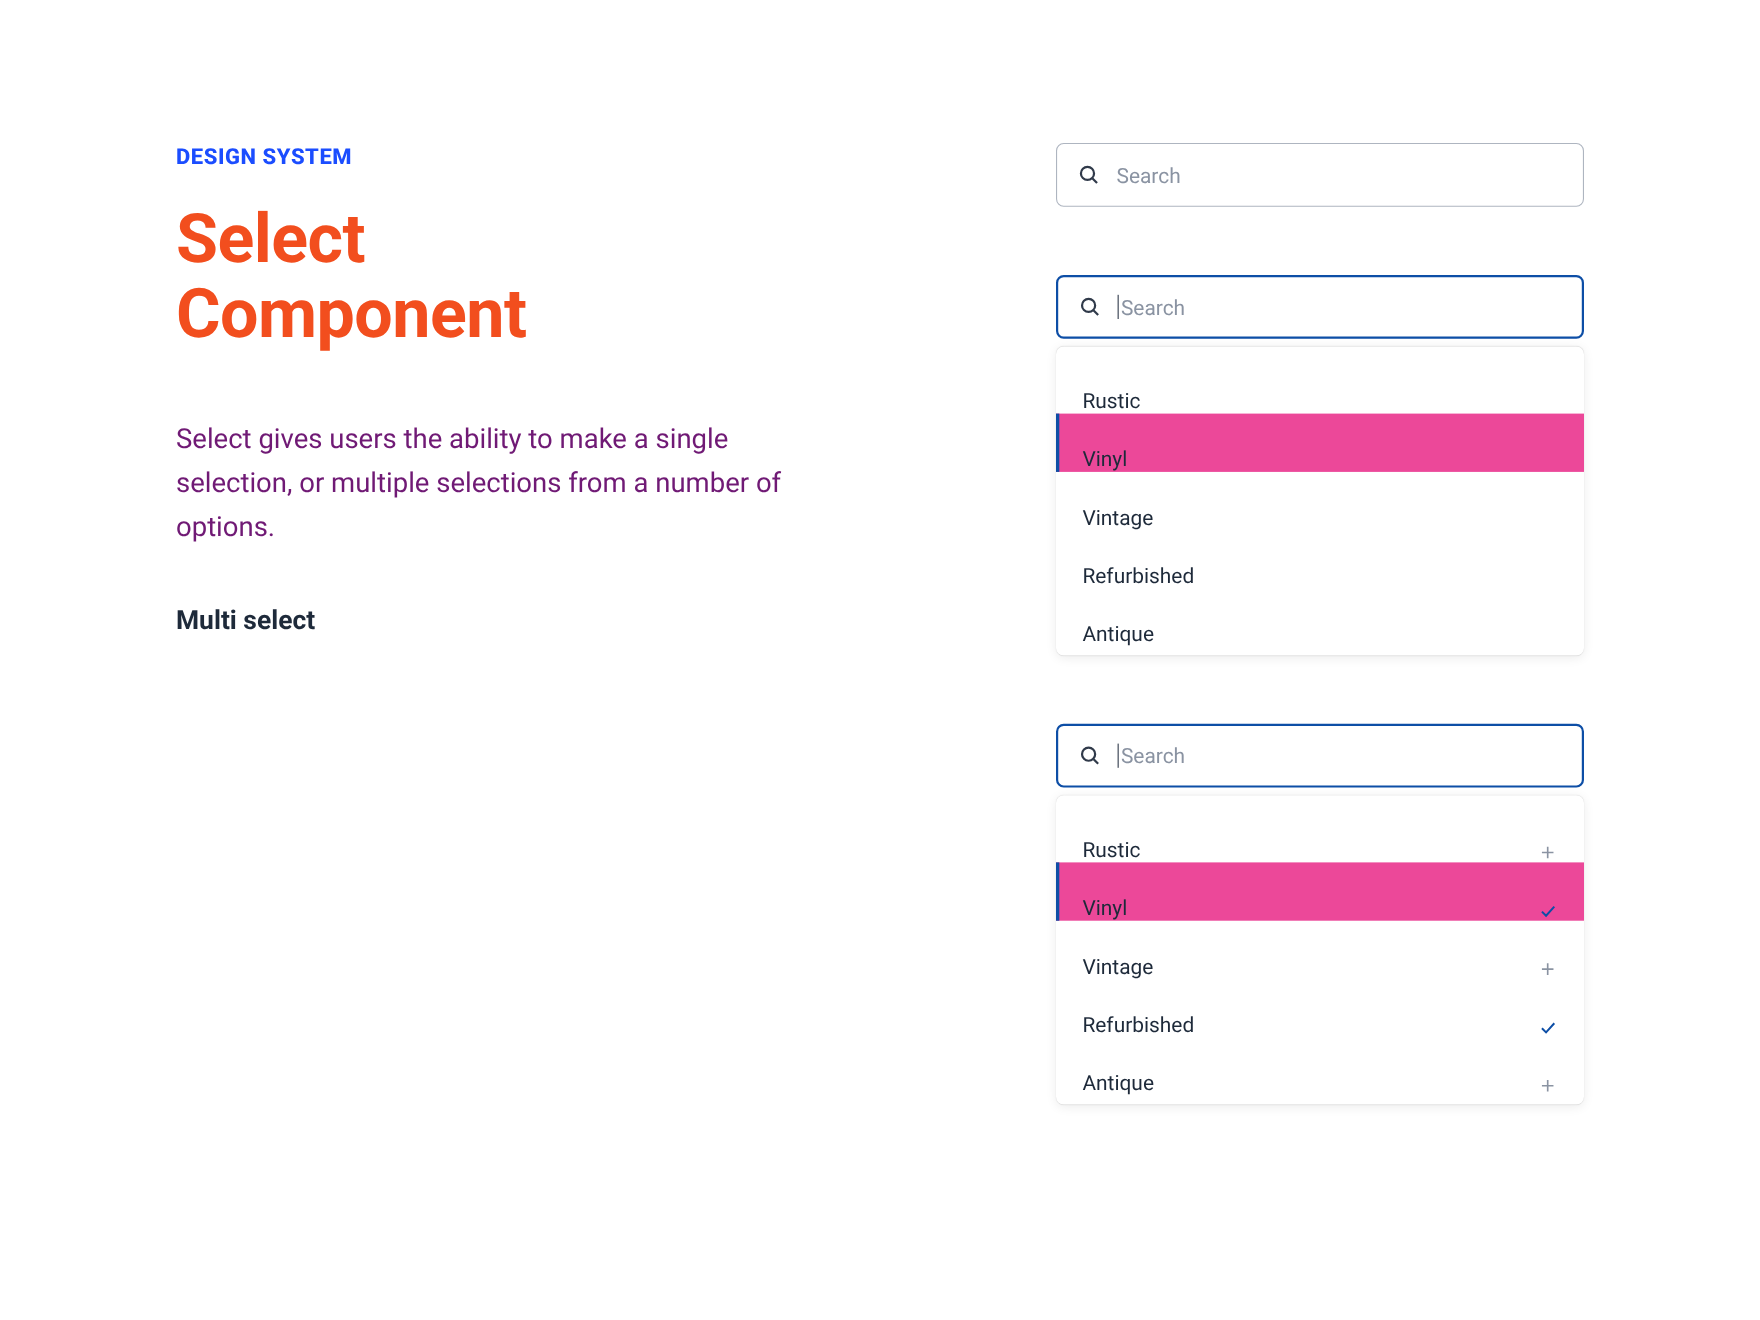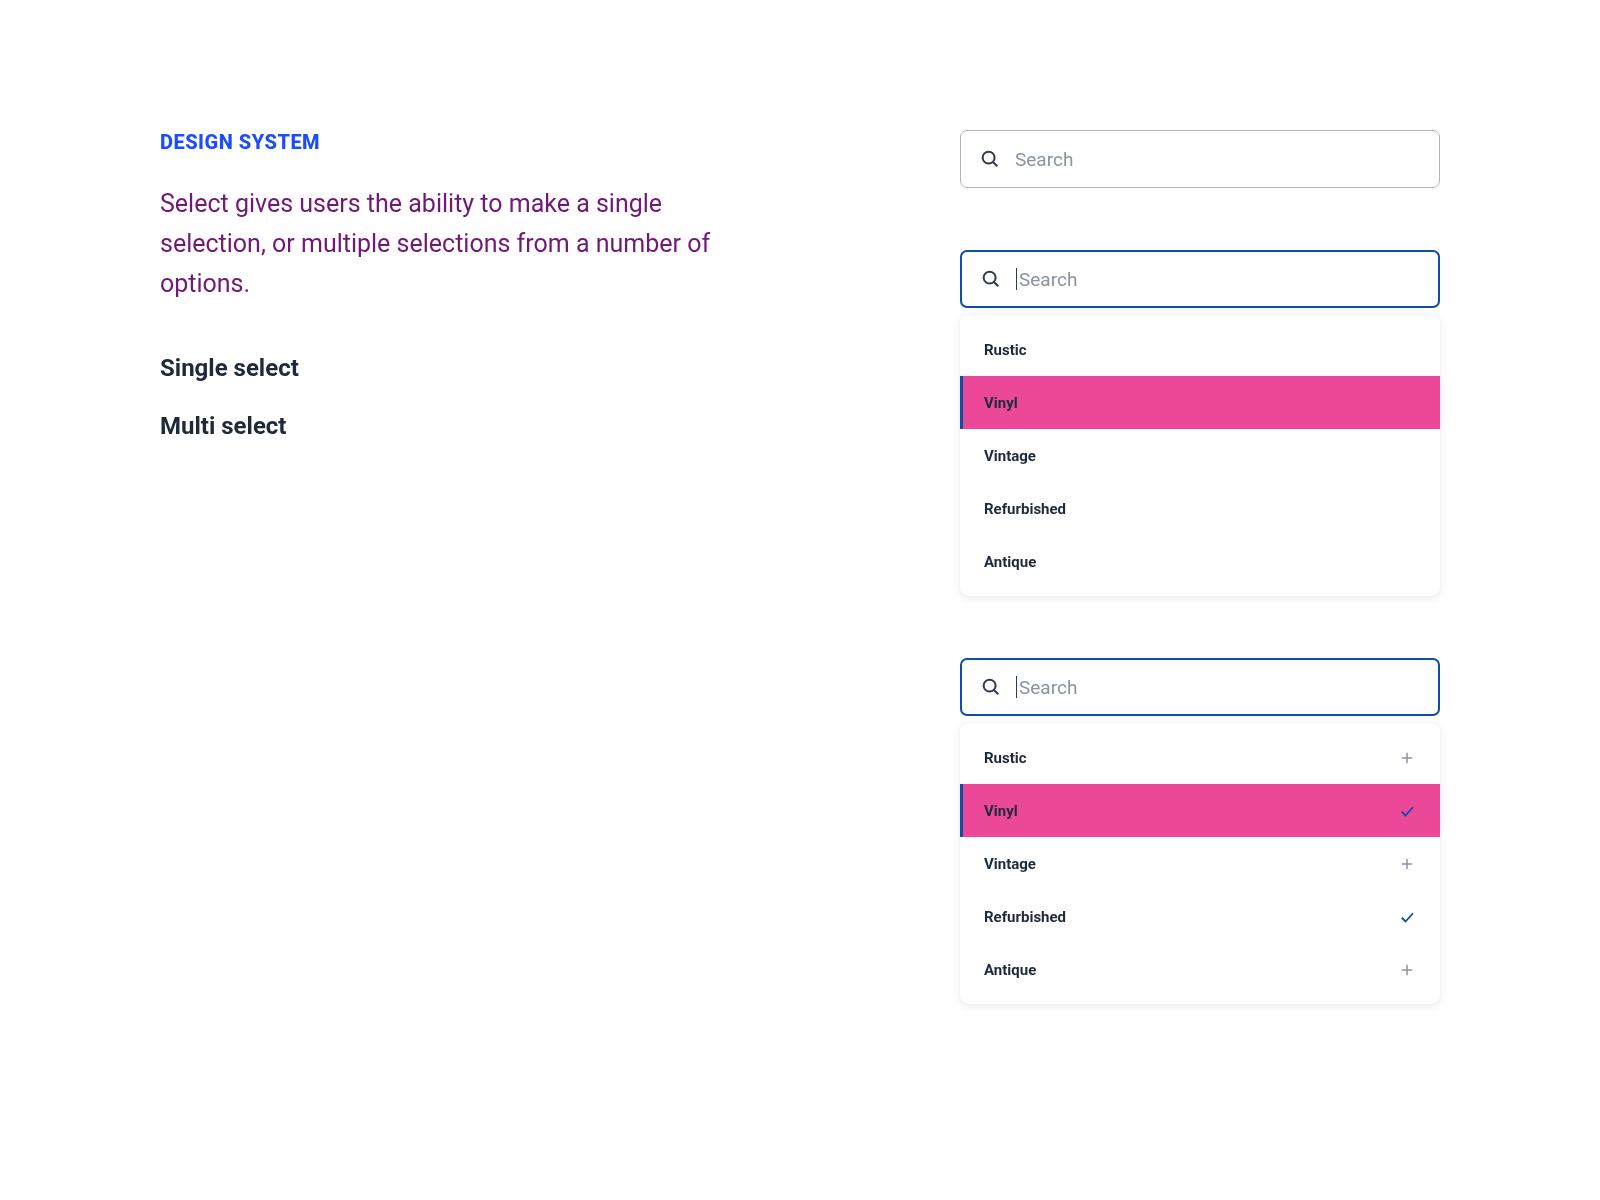--- a/index.html
+++ b/index.html
@@ -90,27 +90,27 @@
     .dropdown {
       background: #fff;
       border-radius: 7px;
       box-shadow: 0 2px 10px rgba(0,0,0,0.08), 0 0 1px rgba(0,0,0,0.15);
       padding: 8px 0;
       margin-top: -55px;
       margin-bottom: 62px;
     }
     .dropdown-item {
       display: flex;
-      align-items: center;
+      align-items: flex-end;
       justify-content: space-between;
       padding: 0 24px;
       height: 53px;
-      font-size: 15px;
+      font-size: 19px;
       color: #1E2A3A;
-      font-weight: 700;
+      font-weight: 400;
       cursor: pointer;
     }
     .dropdown-item.highlighted {
       background: #ec4899;
       border-left: 3px solid #0D4EA6;
       padding-left: 21px;
     }
     .action-icon {
       width: 18px;
       height: 18px;
@@ -134,22 +134,25 @@
       flex: 1;
     }
   </style>
 </head>
 <body>
 
 <div class="container">
 
   <div class="left-col">
     <div class="eyebrow">DESIGN SYSTEM</div>
+    <h1 class="title">
+      <span>Select</span><br>
+      <span>Component</span>
+    </h1>
     <p class="description">Select gives users the ability to make a single selection, or multiple selections from a number of options.</p>
-    <div class="variant-label">Single select</div>
     <div class="variant-label">Multi select</div>
   </div>
 
   <div class="right-col">
 
     <div class="search-box">
       <svg class="search-icon" viewBox="0 0 24 24" fill="none" stroke="#303A4A" stroke-width="2.2">
         <circle cx="10.5" cy="10.5" r="6.5"></circle>
         <line x1="15.5" y1="15.5" x2="20" y2="20"></line>
       </svg>

